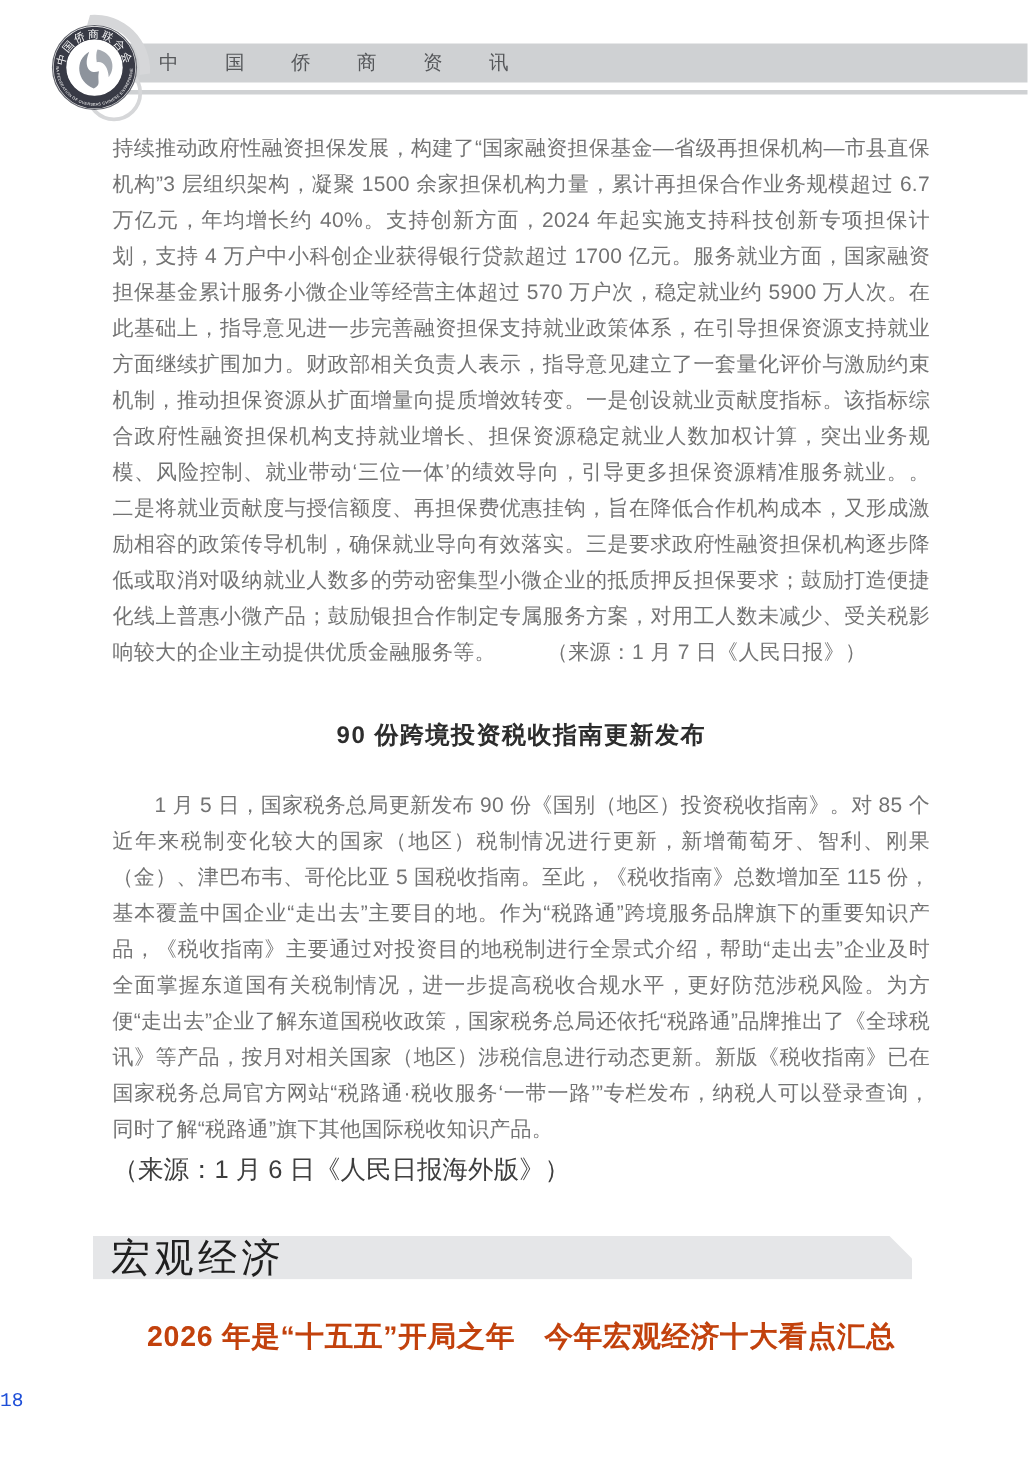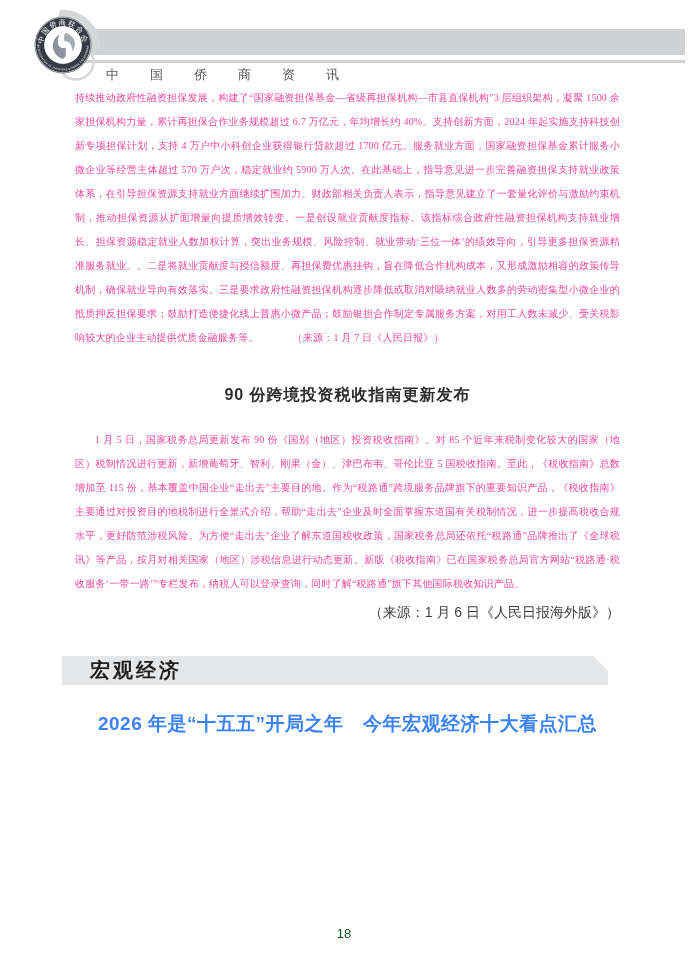--- a/index.html
+++ b/index.html
@@ -13,73 +13,72 @@
 
   
   .masthead-bar {
     position:absolute; left:50px; right:3px; top:29px; height:26px;
     background:#cfd1d3;
   }
   .masthead-title {
     line-height:26px; padding-left:56px;
     font-size:13px; letter-spacing:31px; white-space:nowrap;
     color:#55575a;
-    margin-top:33px;
   }
   .masthead-rule {
     position:absolute; left:50px; right:3px; top:60px; height:3px;
     background:#cfd1d3;
   }
   .logo { position:absolute; left:24px; top:5px; width:80px; height:80px; }
 
   
   .content { position:absolute; left:75px; top:86px; width:545px; }
 
   .body-par {
-    margin:0; font-size:10px; line-height:24px;
-    text-align:justify; letter-spacing:0.2px; color:#ec4899;font-family:Liberation Serif, serif;
+    margin:0; font-size:14px; line-height:24px;
+    text-align:justify; letter-spacing:0.2px; color:#737373;
   }
   .indent { text-indent:2em; }
   .src-gap { display:inline-block; width:34px; }
   .nowrap { white-space:nowrap; }
 
   .article-title {
     margin:32px 0 20px 0; font-size:16px; line-height:26px;
     font-weight:700; text-align:center; letter-spacing:1px; color:#2d2d2d;
   }
   .source-line {
-    margin:4px 0 0 0; font-size:14px; line-height:24px;
-    text-align:right; color:#3e3e3e;
+    margin:4px 0 0 0; font-size:17px; line-height:24px;
+    color:#3e3e3e;
   }
 
   
   .section-bar {
     margin:32px 0 0 -13px; width:546px; height:29px;
     background:#e5e6e8;
     clip-path:polygon(0 0, calc(100% - 15px) 0, 100% 15px, 100% 100%, 0 100%);
   }
   .section-label {
-    display:inline-block; padding-left:28px; line-height:29px;
+    display:inline-block; padding-left:12px; line-height:29px;
     font-family:"Liberation Serif","DejaVu Serif",serif;
-    font-size:20px; font-weight:700; letter-spacing:3px; color:#1f1f1f;
+    font-size:26px; font-weight:400; letter-spacing:3px; color:#1f1f1f;
   }
 
   .article-title2 {
     margin:26px 0 0 0; font-size:19px; line-height:26px;
-    font-weight:700; text-align:center; letter-spacing:0.5px; color:#3b82f6;
+    font-weight:700; text-align:center; letter-spacing:0.5px; color:#c2410c;
   }
   .editor-note {
     margin:12px 0 0 0; font-size:15px; line-height:24px;
     font-weight:700; text-align:justify; color:#333333;
   }
 
   .page-number {
-    position:absolute; left:0; right:0; top:926px; text-align:center;
-    font-family:Liberation Sans, sans-serif;
-    font-size:13px; color:#14532d;
+    position:absolute; left:0; right:0; top:926px; 
+    font-family:Liberation Mono, monospace;
+    font-size:13px; color:#1d4ed8;
   }
 </style>
 </head>
 <body>
 
 <div class="page">
 
   <div class="masthead-bar">
     <div class="masthead-title">中国侨商资讯</div>
   </div>

